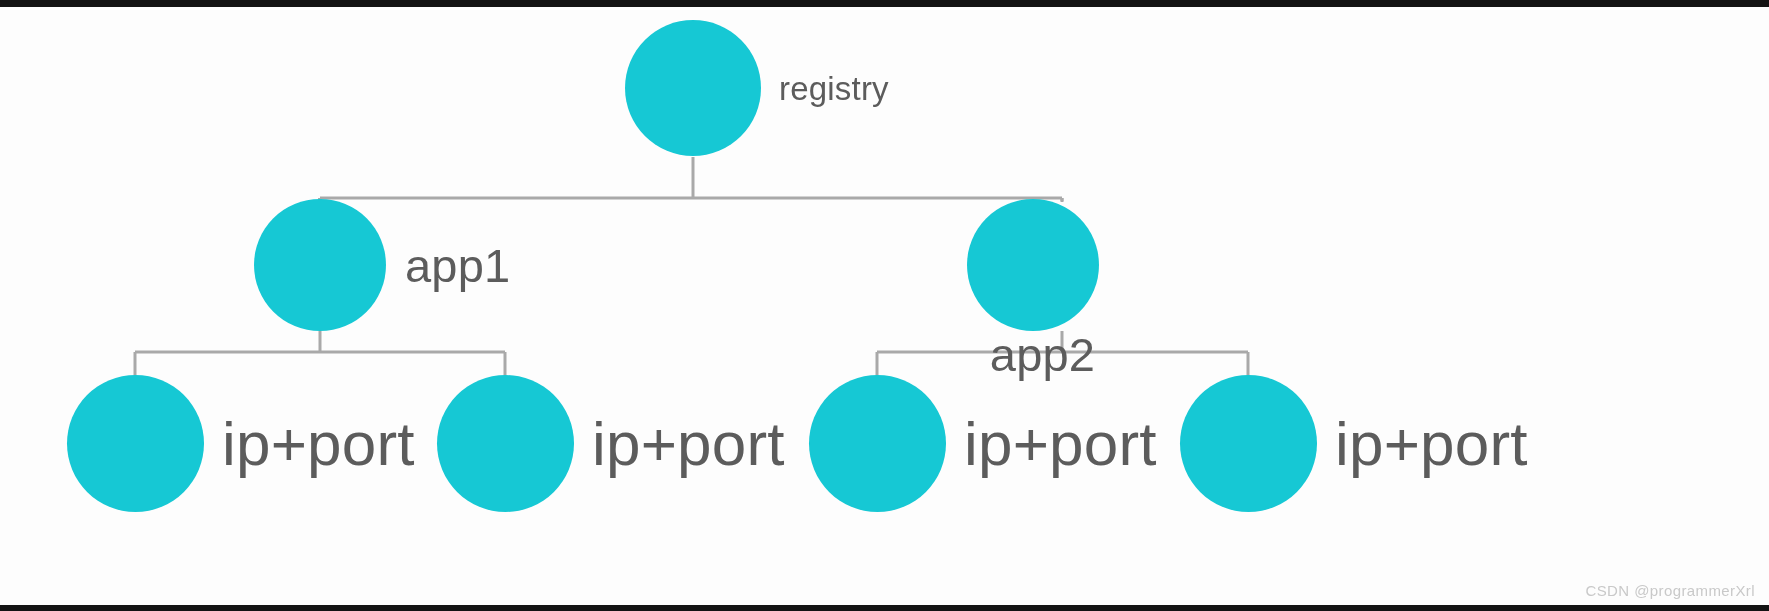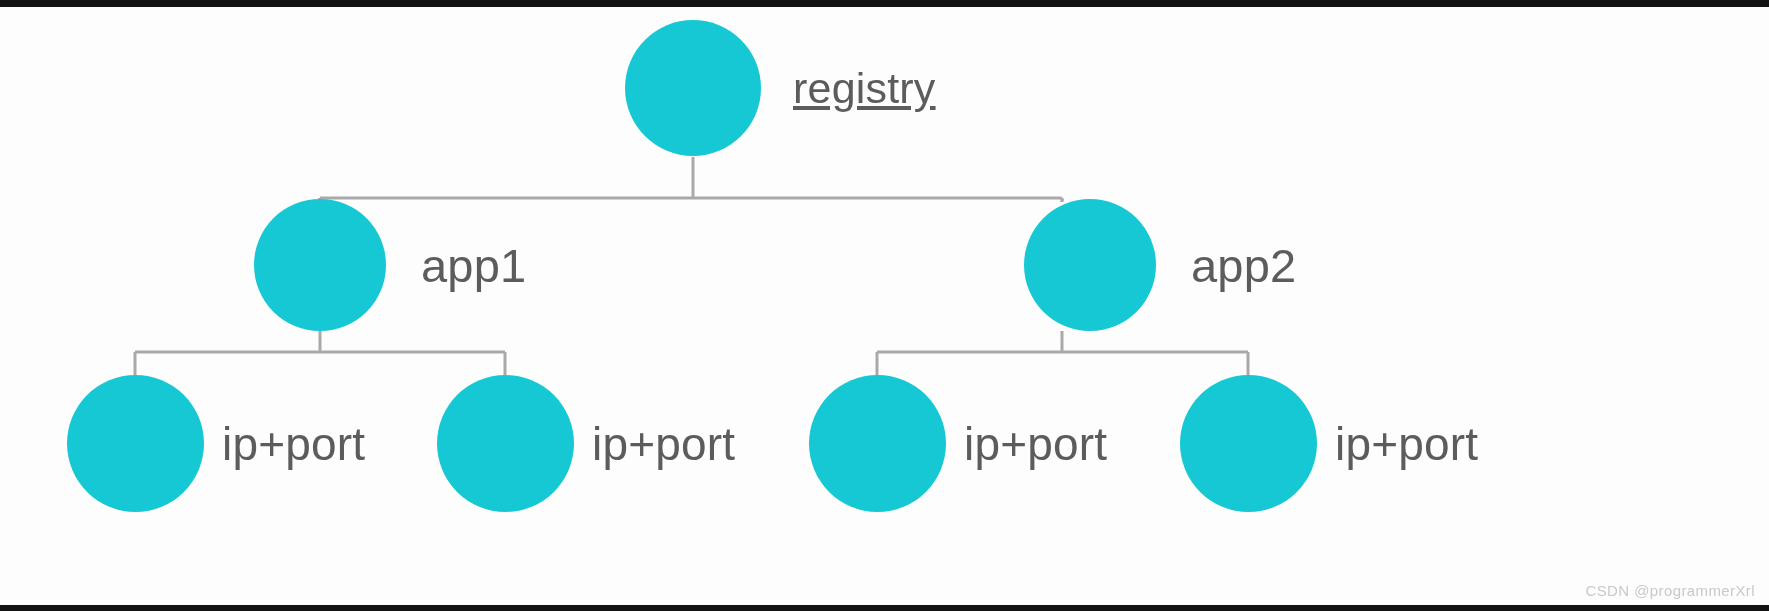--- a/index.html
+++ b/index.html
@@ -47,33 +47,33 @@
   .node .node-label {
     color: #5c5c5c;
     font-weight: 400;
     letter-spacing: 0.2px;
     line-height: 1;
   }
 
   
   .node-registry { left: 625px; top: 20px; }
   .node-registry .bubble { width: 136px; height: 136px; }
-  .node-registry .node-label { font-size: 43px; margin-left: 32px; text-decoration: underline; }
+  .node-registry .node-label { font-size: 33px; margin-left: 18px; }
 
   
-  .node-app { top: 199px; gap: 16px; }
+  .node-app { top: 199px; }
   .node-app .bubble { width: 132px; height: 132px; }
   .node-app .node-label { font-size: 47px; margin-left: 19px; }
   .node-app1 { left: 254px; }
-  .node-app2 { left: 1024px; }
+  .node-app2 { left: 967px; flex-direction: column; }
 
   
   .node-ipport { top: 375px; }
   .node-ipport .bubble { width: 137px; height: 137px; }
-  .node-ipport .node-label { font-size: 46px; margin-left: 18px; }
+  .node-ipport .node-label { font-size: 62px; margin-left: 18px; }
   .node-ip-0 { left: 67px; }
   .node-ip-1 { left: 437px; }
   .node-ip-2 { left: 809px; }
   .node-ip-3 { left: 1180px; }
 
   .watermark {
     position: absolute;
     right: 14px;
     bottom: 12px;
     color: #c9c9c9;

